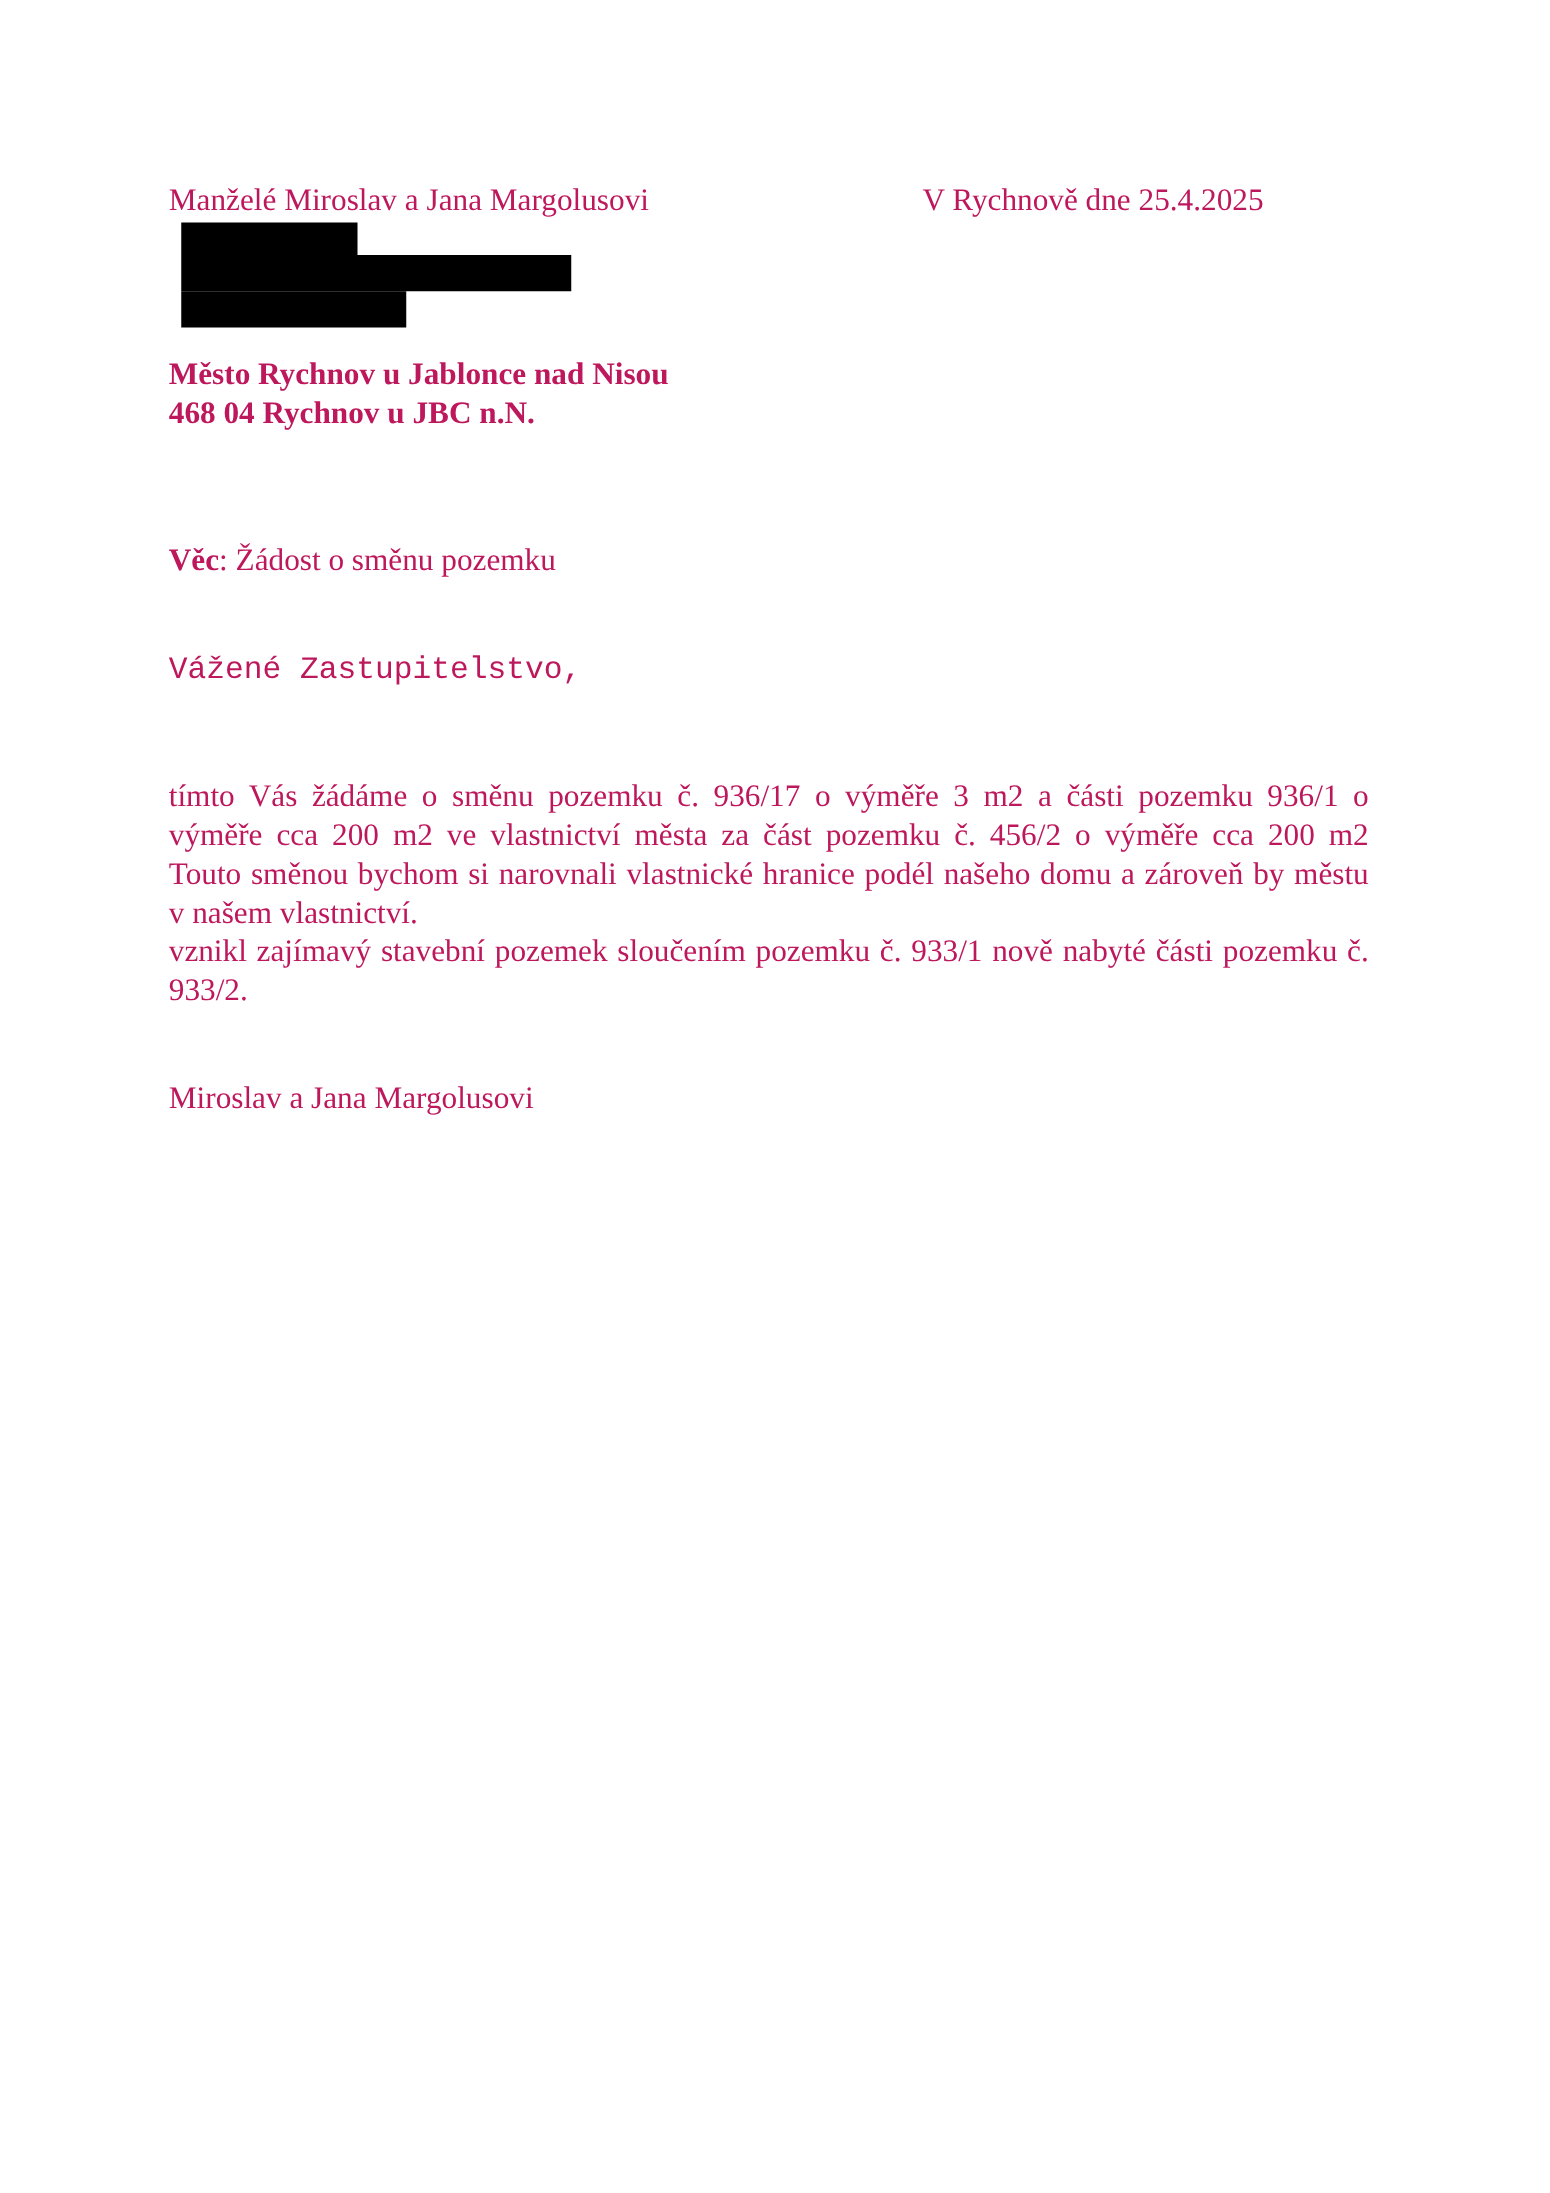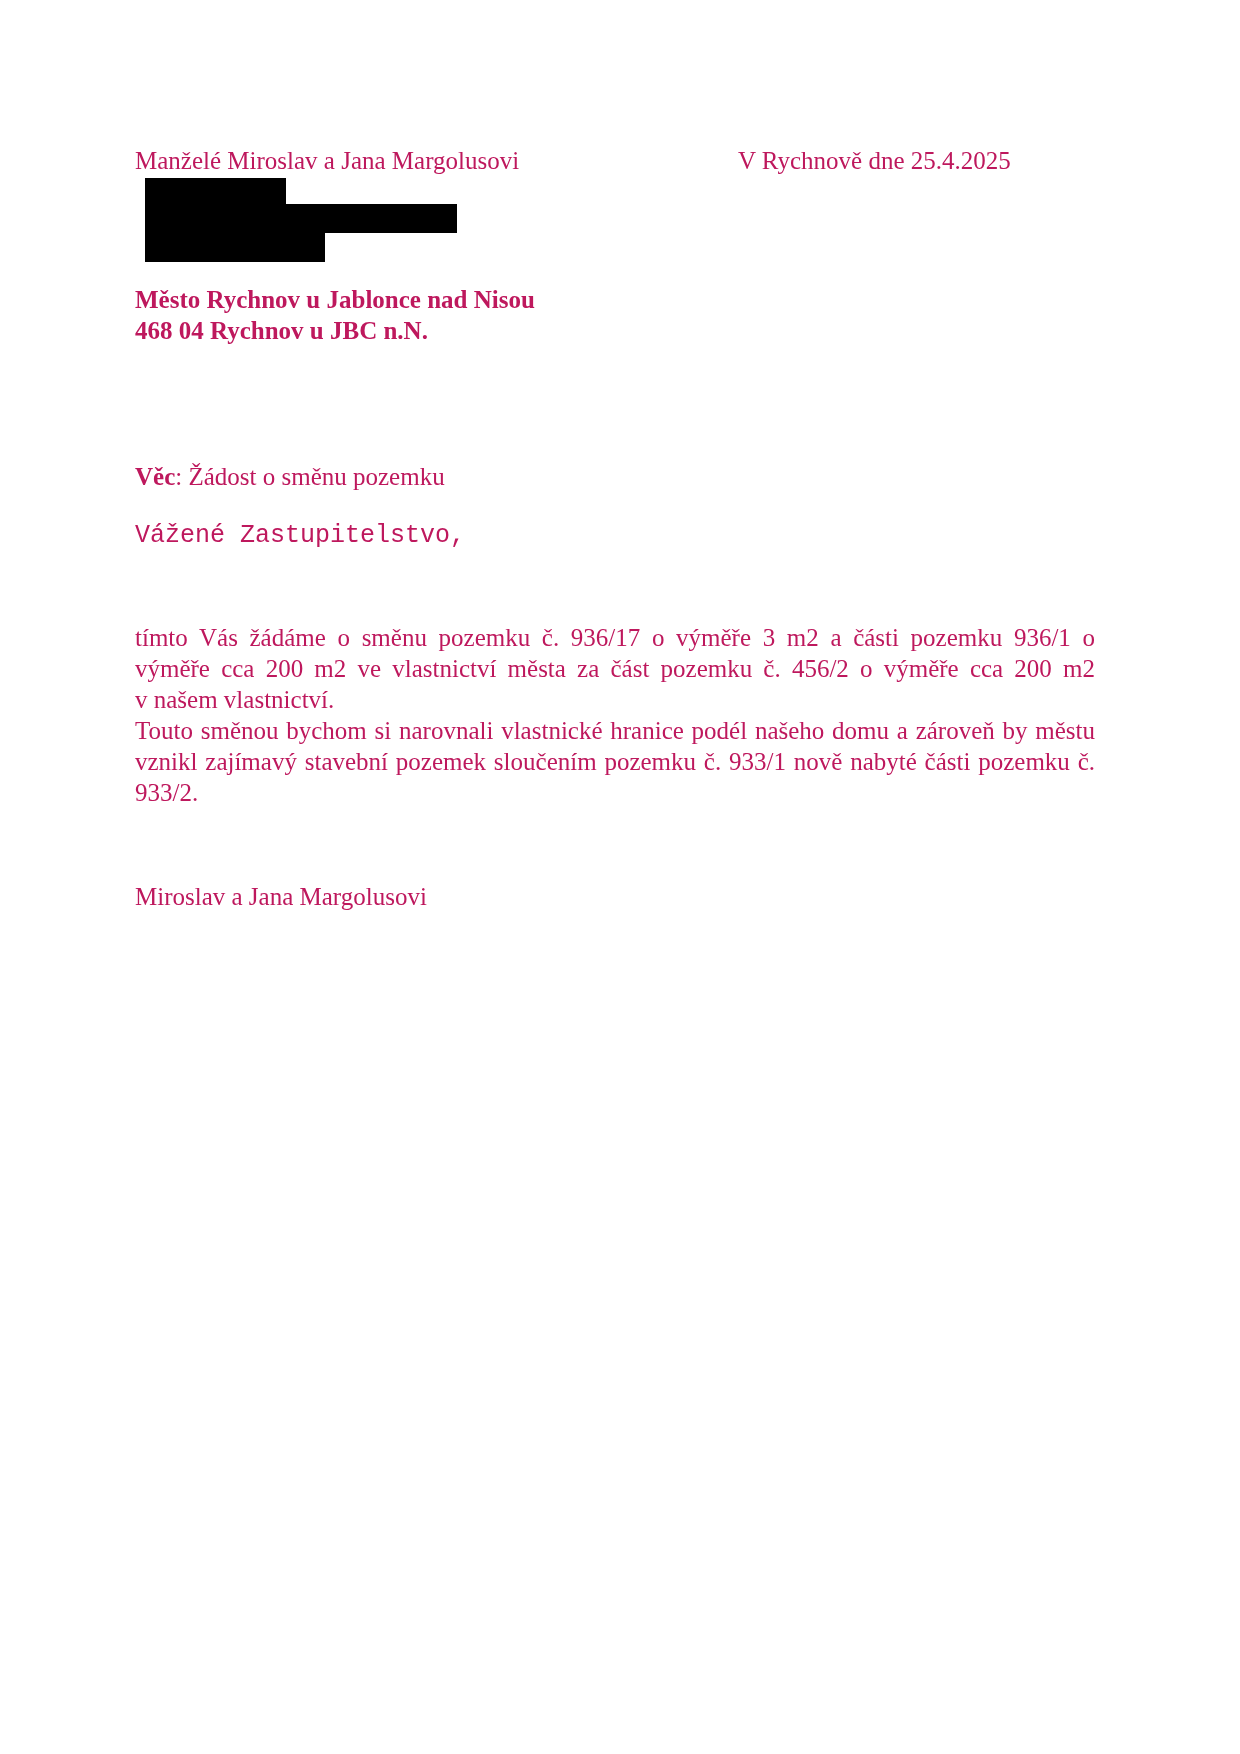--- a/index.html
+++ b/index.html
@@ -23,33 +23,33 @@
   .sender-line   { left: 135px; top: 145px; }
   .date-line     { left: 738px; top: 145px; }
 
   .redaction     { background: #000000; position: absolute; }
   .redaction-1   { left: 145px; top: 178px; width: 141px; height: 26px; }
   .redaction-2   { left: 145px; top: 204px; width: 312px; height: 29px; }
   .redaction-3   { left: 145px; top: 233px; width: 180px; height: 29px; }
 
   .recipient     { left: 135px; top: 284px; font-weight: bold; }
 
-  .subject       { left: 135px; top: 433px; margin-top: 28px; }
+  .subject       { left: 135px; top: 433px; }
   .subject .lbl  { font-weight: bold; }
 
   .salutation    { left: 135px; top: 520px; font-family: Liberation Mono, monospace; }
 
   .body-block    { left: 135px; top: 578px; width: 960px; margin-top: 44px; }
   .body-block .line { width: 960px; }
   .body-block .justify {
     text-align: justify;
     text-align-last: justify;
   }
 
-  .signature     { left: 135px; top: 863px; margin-top: 18px; }
+  .signature     { left: 135px; top: 863px; }
 </style>
 </head>
 <body>
 
 <div class="page">
 
   <div class="abs sender-line">Manželé Miroslav a Jana Margolusovi</div>
 
   <div class="abs date-line">V Rychnově dne 25.4.2025</div>
 
@@ -64,21 +64,21 @@
 
   <div class="abs subject">
     <span class="lbl">Věc</span><span>: Žádost o směnu pozemku</span>
   </div>
 
   <div class="abs salutation">Vážené Zastupitelstvo,</div>
 
   <div class="abs body-block">
     <div class="line justify">tímto Vás žádáme o směnu pozemku č. 936/17 o výměře 3 m2 a části pozemku 936/1 o</div>
     <div class="line justify">výměře cca 200 m2 ve vlastnictví města za část pozemku č. 456/2 o výměře cca 200 m2</div>
+    <div class="line justify">Touto směnou bychom si narovnali vlastnické hranice podél našeho domu a zároveň by městu</div>
     <div class="line">v našem vlastnictví.</div>
-    <div class="line justify">Touto směnou bychom si narovnali vlastnické hranice podél našeho domu a zároveň by městu</div>
     <div class="line justify">vznikl zajímavý stavební pozemek sloučením pozemku č. 933/1 nově nabyté části pozemku č.</div>
     <div class="line">933/2.</div>
   </div>
 
   <div class="abs signature">Miroslav a Jana Margolusovi</div>
 
 </div>
 
 </body></html>

